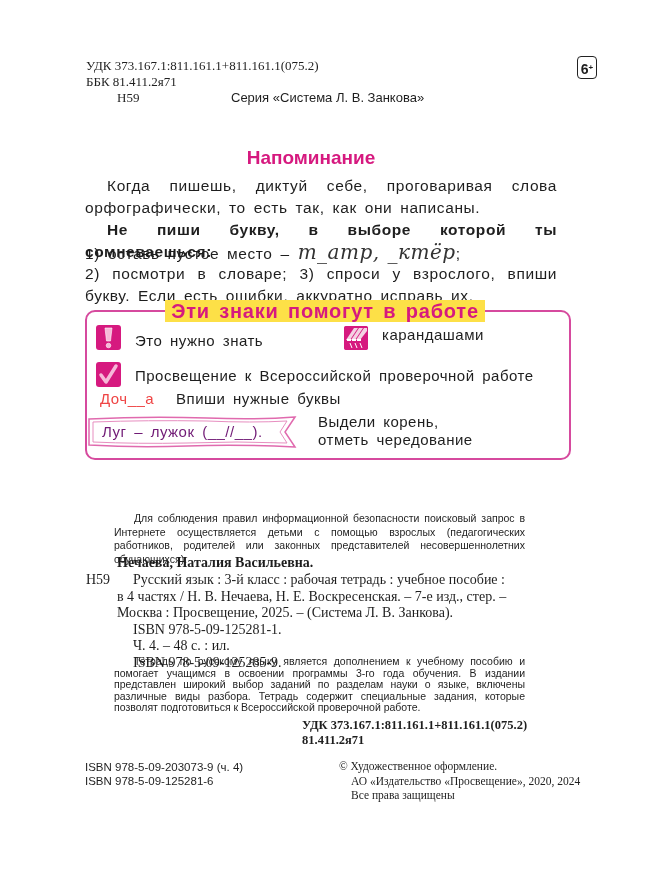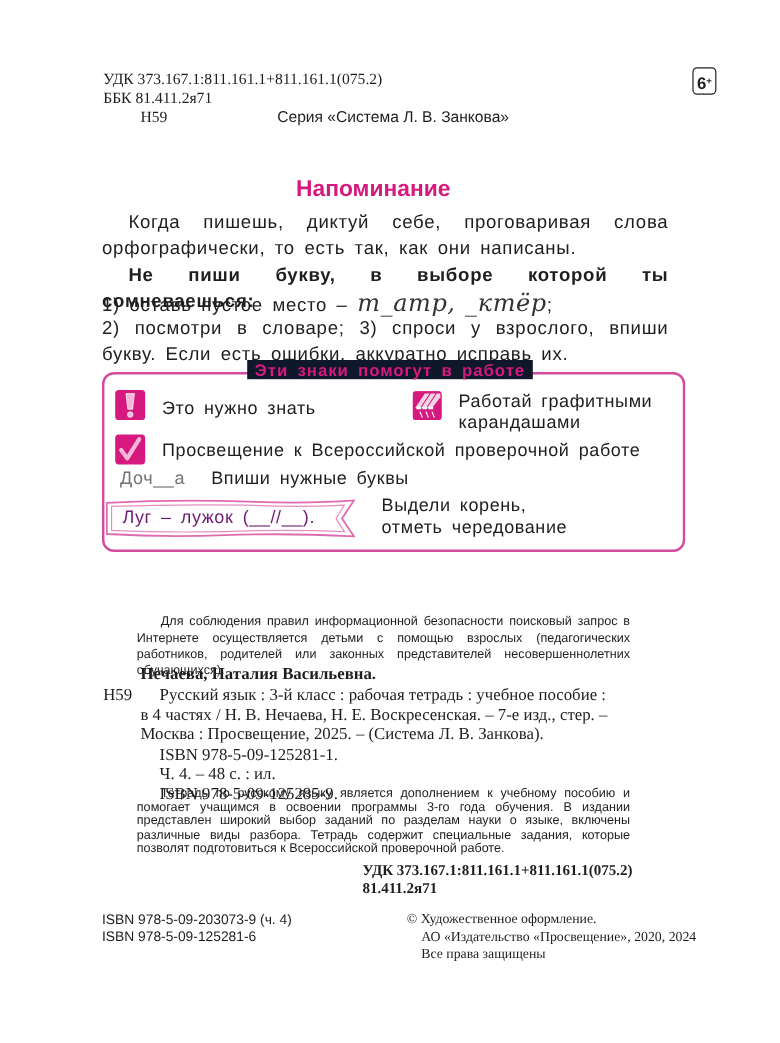--- a/index.html
+++ b/index.html
@@ -24,21 +24,21 @@
   .para { left: 85px; width: 472px; font-size: 15.5px; line-height: 22px; letter-spacing: 0.6px; word-spacing: 3px; text-align: justify; }
   .handwriting { font-family: "DejaVu Serif", serif; font-style: italic; font-size: 20px; color: #333; letter-spacing: 0.5px; }
   .signs-box {
     left: 85px; top: 310px; width: 486px; height: 150px; border: 2px solid #d64a9e;
     border-radius: 10px; box-sizing: border-box;
   }
   .signs-title {
     left: 0; width: 650px; top: 300px; text-align: center;
   }
   .signs-title span {
-    background: #0f172a; padding: 0 6px; color: #d6197f; font-size: 14px; font-weight: bold; letter-spacing: 0.8px; word-spacing: 3px;
+    background: #fde047; padding: 0 6px; color: #d6197f; font-size: 20px; font-weight: bold; letter-spacing: 0.8px; word-spacing: 3px;
   }
   .sign-text { font-size: 15px; letter-spacing: 0.5px; word-spacing: 3px; line-height: 18px; }
   .icon-box { width: 25px; height: 25px; background: #d6197f; border-radius: 3px; }
   .small { font-size: 10.5px; line-height: 13.5px; }
   .mid-serif { font-size: 14px; line-height: 16.5px; }
   .tag-shape { left: 87px; top: 416px; width: 210px; height: 32px; }
 </style>
 </head>
 <body>
 
@@ -73,32 +73,31 @@
   <svg width="24" height="24" viewBox="0 0 24 24">
     <rect x="0" y="0" width="24" height="24" fill="#d6197f" rx="2"></rect>
     <path d="M2 14 L10 2 L14 2 L6 14 Z" fill="#f3d3e3"></path>
     <path d="M7 14 L15 2 L19 2 L11 14 Z" fill="#f3d3e3"></path>
     <path d="M12 14 L20 2 L23 2 L23 5 L16 14 Z" fill="#f3d3e3"></path>
     <path d="M3 14 h4 M8 14 h4 M13 14 h4" stroke="#fff" stroke-width="2"></path>
     <path d="M6 17 L8 22 M11 17 L13 22 M16 17 L18 22" stroke="#fff" stroke-width="1"></path>
   </svg>
 </div>
 <div class="abs sans sign-text" style="left:382px; top:326px;">
-  <div>Работай графитными</div>
   <div>карандашами</div>
 </div>
 
 <div class="abs icon-box" style="left:96px; top:362px;">
   <svg width="25" height="25" viewBox="0 0 25 25">
       <path d="M5 13 L10 20 L20 4" fill="none" stroke="#f6b8d8" stroke-width="3.5" stroke-linecap="round" stroke-linejoin="round"></path>
     </svg>
 </div>
 <div class="abs sans sign-text" style="left:135px; top:367px;">Просвещение к Всероссийской проверочной работе</div>
 
-<div class="abs sans sign-text" style="left:100px; top:390px; color:#737373;">Доч__а</div>
+<div class="abs sans sign-text" style="left:100px; top:390px; color:#ef4444;">Доч__а</div>
 <div class="abs sans sign-text" style="left:176px; top:390px;">Впиши нужные буквы</div>
 
 <svg class="abs tag-shape" viewBox="0 0 210 32">
   <path d="M2 3 Q60 0 120 2 Q170 4 208 1 L198 16 L208 31 Q150 28 100 30 Q50 32 2 29 Z" fill="#fff" stroke="#e06aae" stroke-width="1.5"></path>
   <path d="M6 6 Q60 4 120 5 Q165 7 200 5 L193 16 L200 27 Q150 25 100 27 Q50 28 6 26 Z" fill="none" stroke="#e78ec0" stroke-width="1"></path>
 </svg>
 <div class="abs sans sign-text" style="left:102px; top:423px; color:#701a75;">Луг – лужок (__//__).</div>
 <div class="abs sans sign-text" style="left:318px; top:413px;">
   <div>Выдели корень,</div>
   <div>отметь чередование</div>

